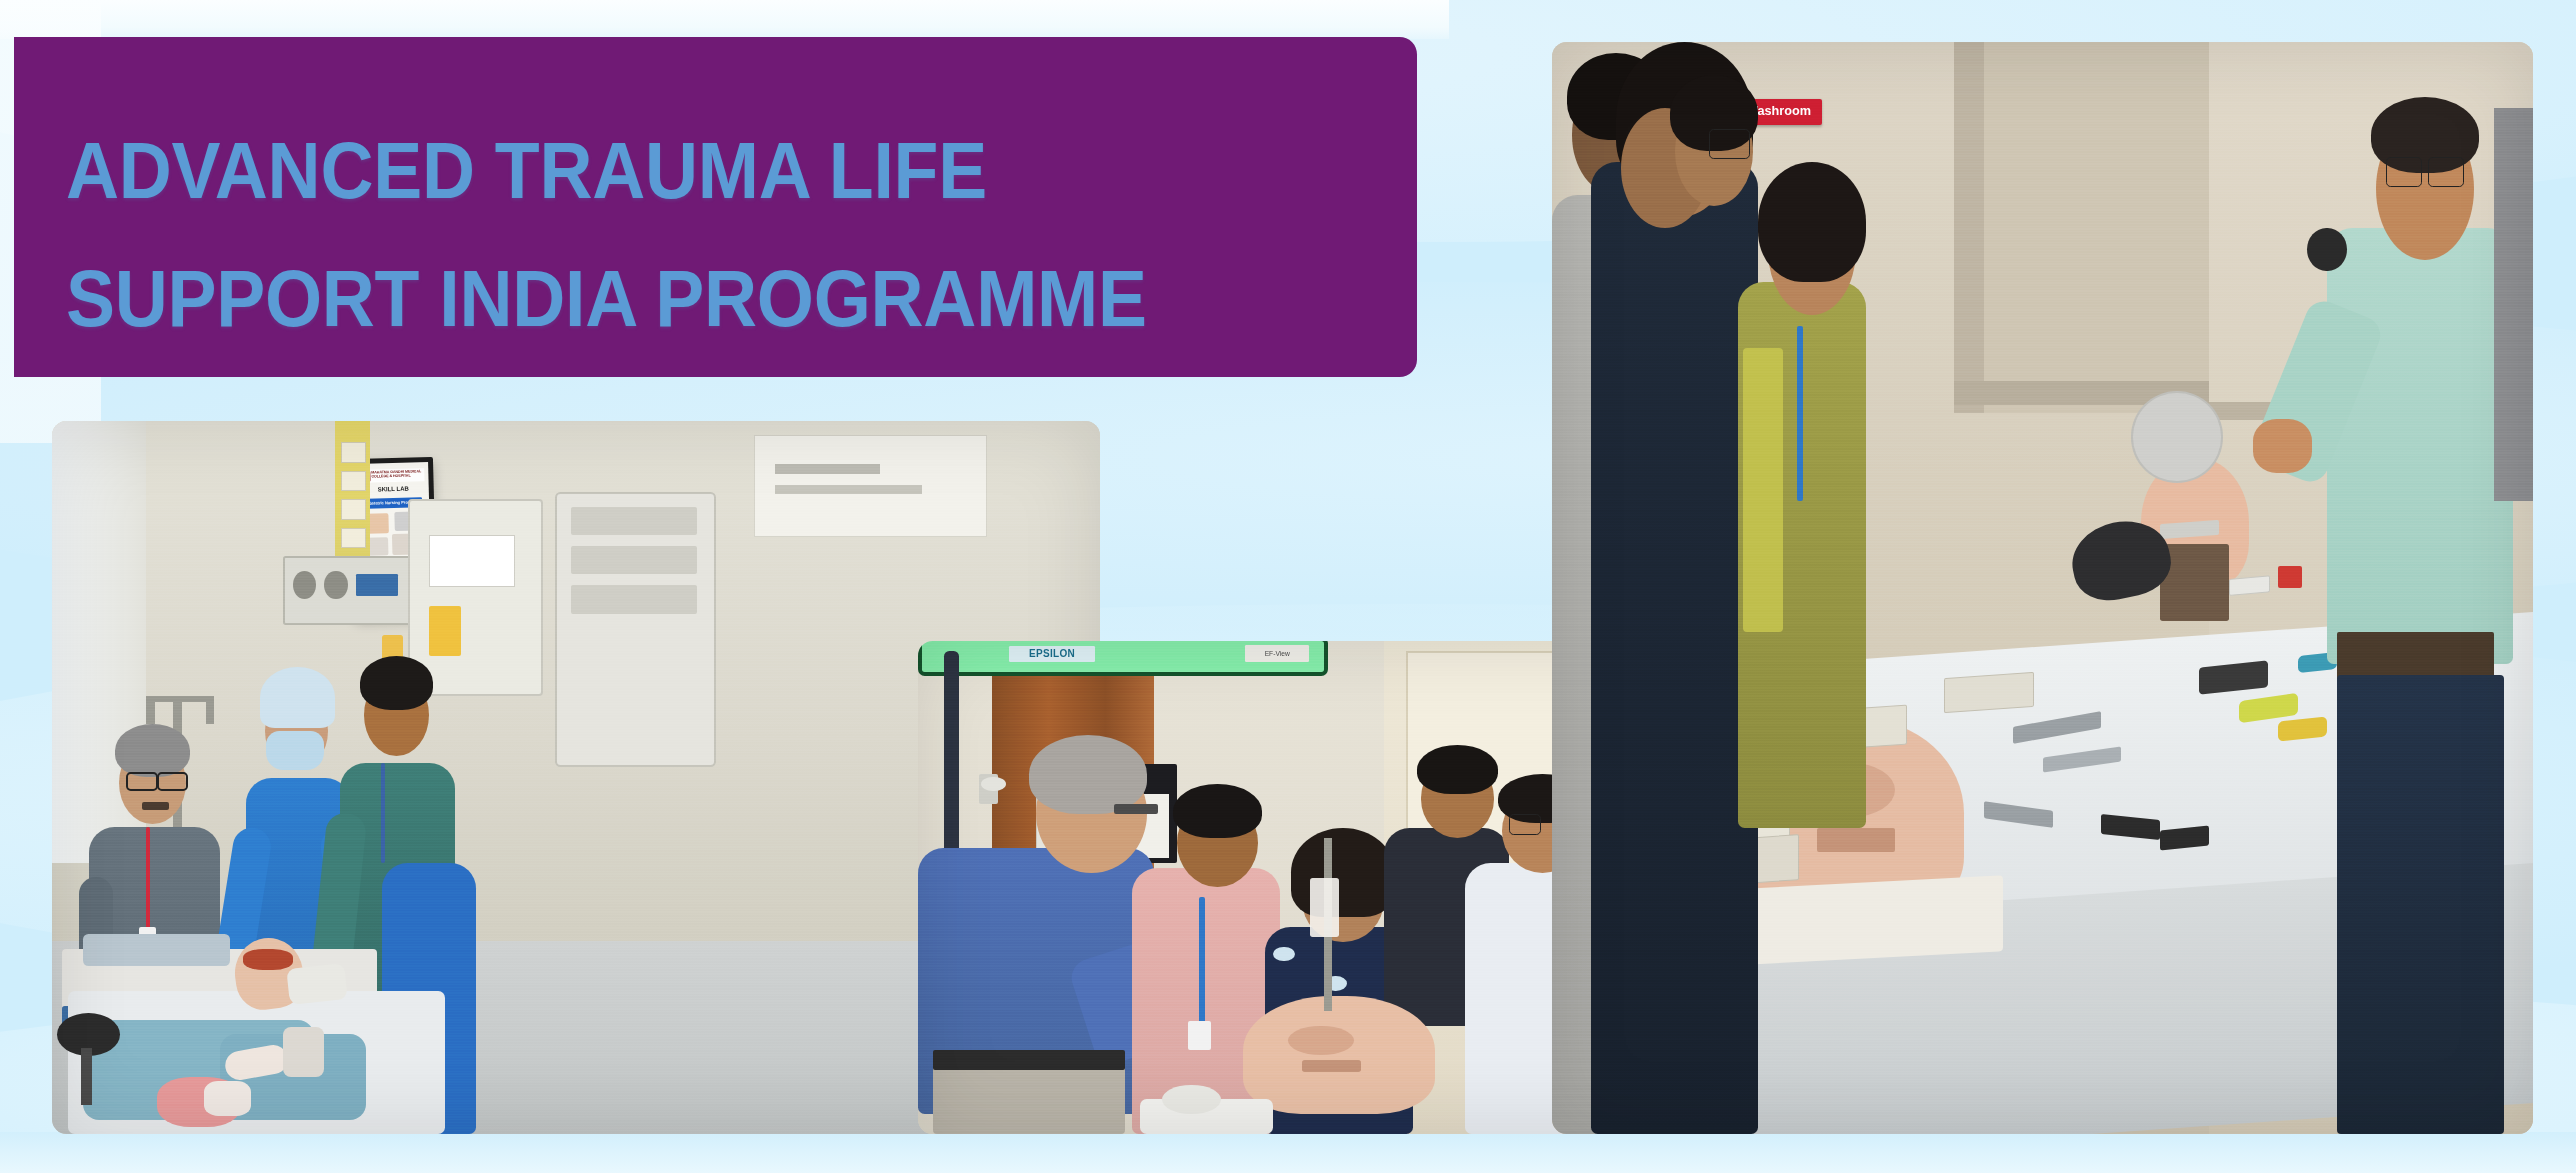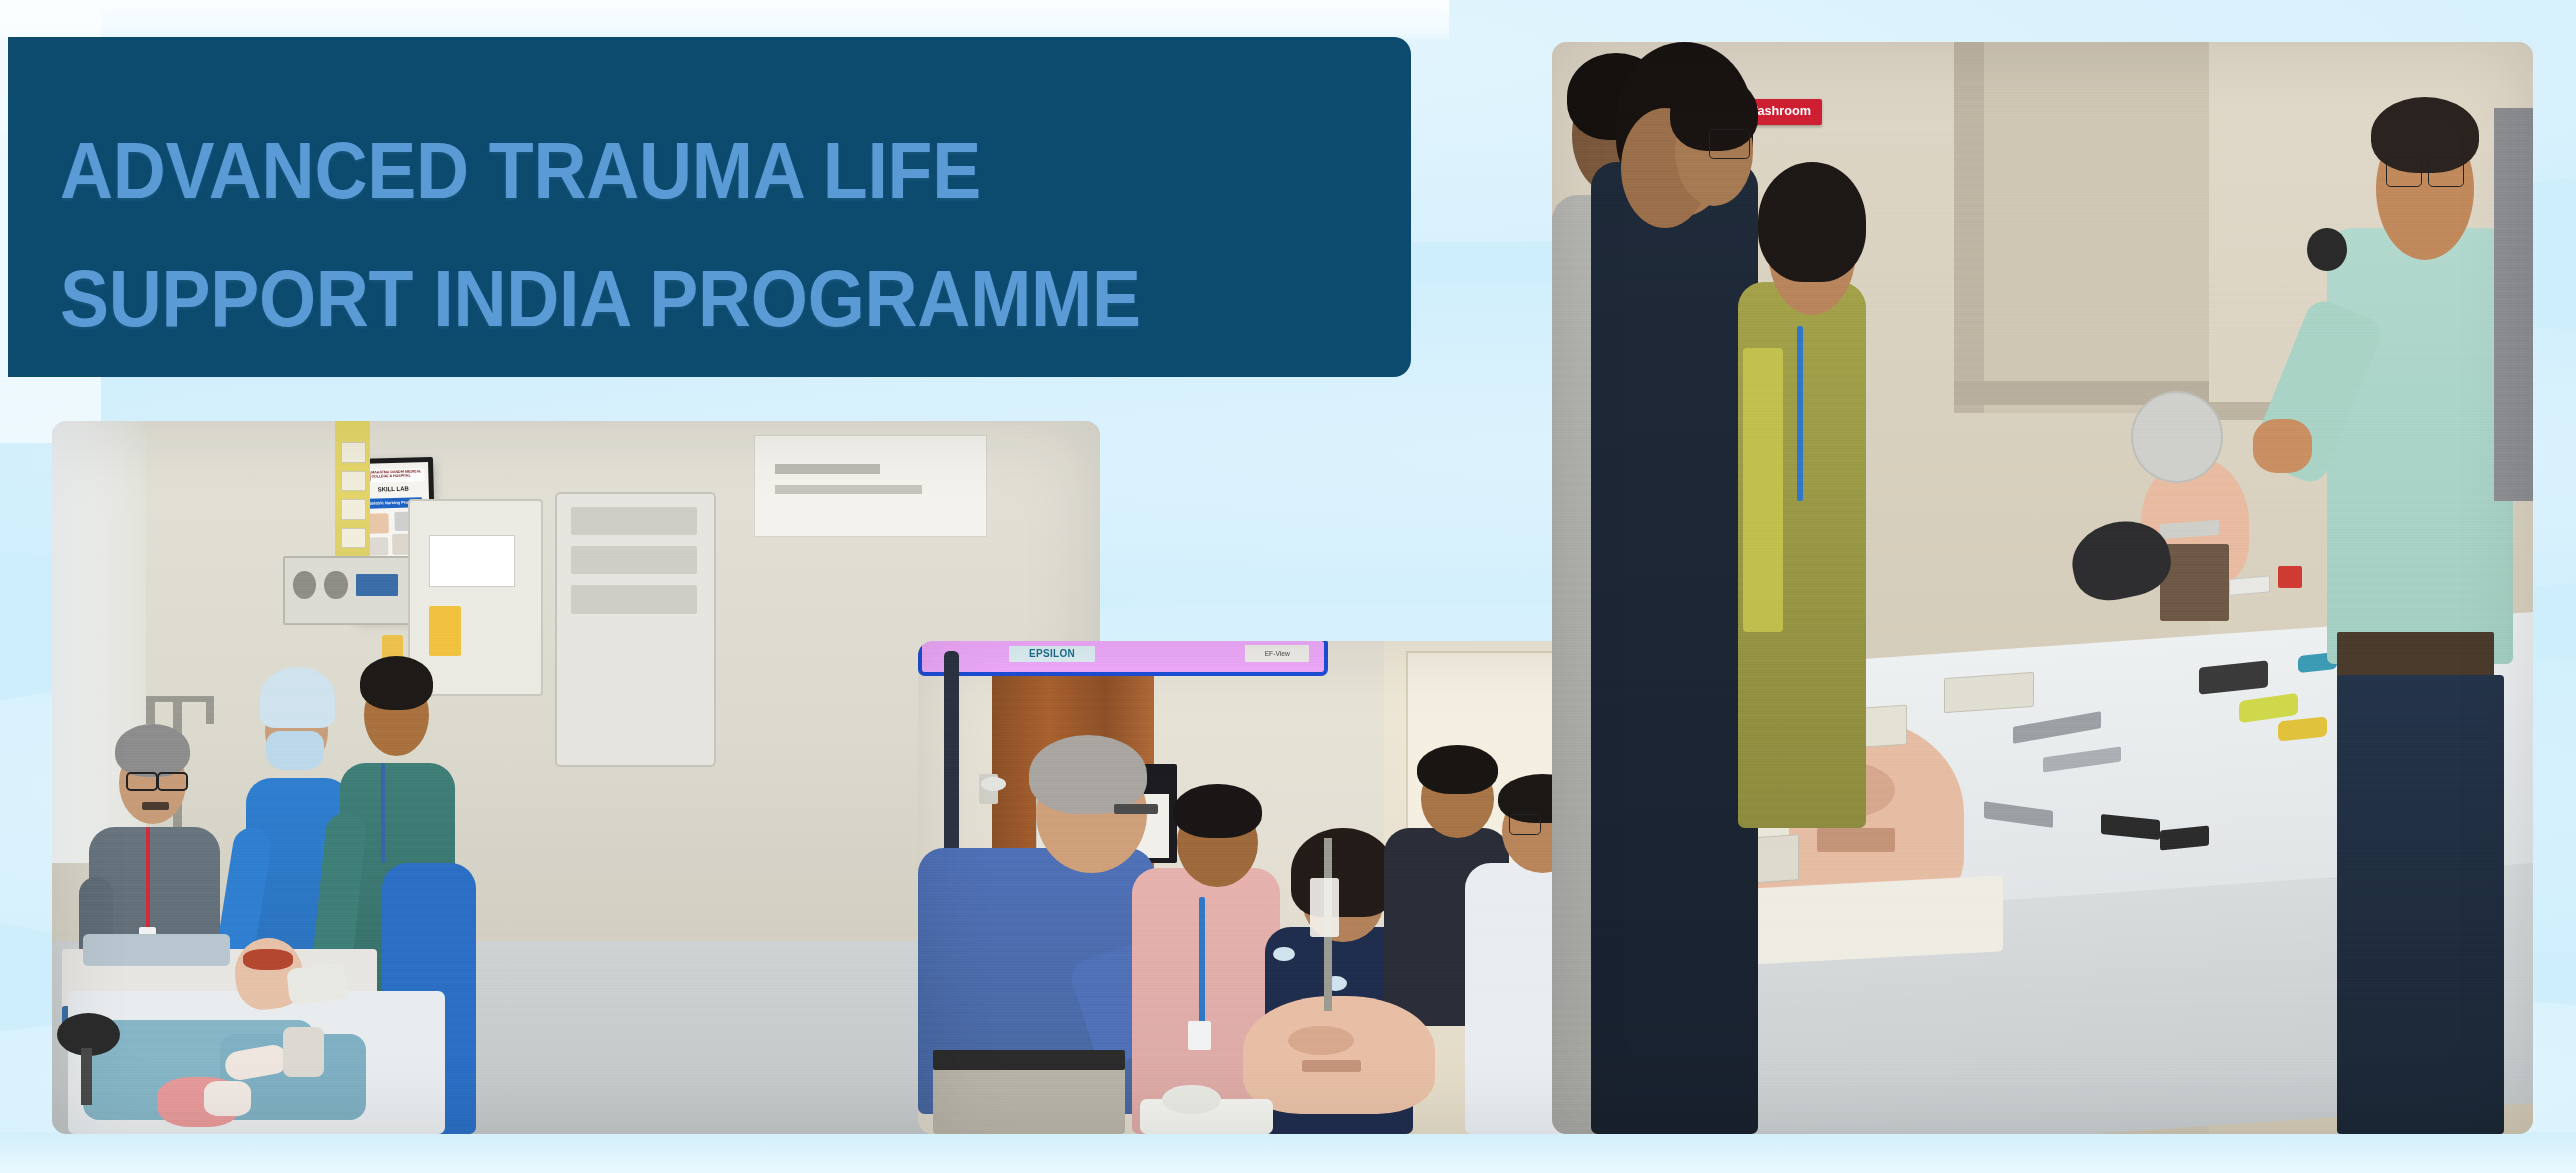--- a/index.html
+++ b/index.html
@@ -17,22 +17,22 @@
   .w1{top:-228px;height:470px;background:radial-gradient(ellipse at 40% 60%, #f4fbfe 0%, #ddf3fd 55%, rgba(221,243,253,0) 72%);}
   .w2{top:282px;height:349px;background:radial-gradient(ellipse at 60% 50%, #eaf8fe 0%, #d6f0fc 60%, rgba(214,240,252,0) 78%);}
   .w3{top:604px;height:416px;background:radial-gradient(ellipse at 35% 45%, #f2fbfe 0%, #d9f2fd 55%, rgba(217,242,253,0) 76%);}
   .w4{top:966px;height:282px;background:radial-gradient(ellipse at 50% 40%, #ffffff 0%, #e3f6fe 60%, rgba(227,246,254,0) 80%);}
   #bg-top-white{position:absolute;left:0;top:0;width:1449px;height:39px;background:linear-gradient(180deg,#fbfeff 0%,#f2fbfe 70%,#e6f6fd 100%);}
   #bg-left-white{position:absolute;left:0;top:0;width:101px;height:443px;background:linear-gradient(180deg,#fbfeff 0%,#f6fcfe 100%);opacity:.75;}
   #bg-bottom-band{position:absolute;left:0;bottom:0;width:100%;height:42px;background:linear-gradient(180deg,#d2effc 0%,#e9f8fe 100%);}
 
   
   #title-panel{
-    position:absolute;left:8px;top:37px;width:1403px;height:340px;
-    background:#0c4a6e;
+    position:absolute;left:14px;top:37px;width:1403px;height:340px;
+    background:#701a75;
     border-top-right-radius:17.4px;border-bottom-right-radius:17.4px;
   }
   #title-block{
     position:absolute;left:52px;top:70px;width:1315px;
     color:#5b9bd5;
     font-weight:700;
     font-size:79px;
     line-height:1.62;
     letter-spacing:-0.3px;
     transform:scaleX(.93);
@@ -70,21 +70,21 @@
   #poster-banner{position:absolute;left:10%;top:24%;width:80%;height:6.5%;background:#1f63c4;border-radius:1.3px;}
   #poster-banner span{display:block;text-align:center;color:#fff;font-size:4px;font-weight:700;line-height:10px;}
   .poster-pic{position:absolute;background:#e9cdb4;border-radius:2px;}
   #pp1{left:10%;top:34%;width:33%;height:13%;background:#e8c6a8;}
   #pp2{left:50%;top:33%;width:36%;height:13%;background:#cfcfcf;}
   #pp3{left:9%;top:50%;width:32%;height:12%;background:#ded9d2;}
   #pp4{left:46%;top:48%;width:38%;height:14%;background:#ddd6cd;}
   .poster-line{position:absolute;left:9%;height:1.3px;background:#9a9a94;border-radius:0.7px;}
 
   
-  #epsilon-bar{left:0px;top:-4px;width:402px;height:31px;background:#f0abfc;border:4px solid #1d4ed8;border-radius:6.7px;}
+  #epsilon-bar{left:0px;top:-4px;width:402px;height:31px;background:#86efac;border:4px solid #14532d;border-radius:6.7px;}
   #epsilon-tag{position:absolute;left:87px;top:5.4px;width:86px;height:16px;background:#dff1f6;border-radius:1.3px;}
   #epsilon-tag span{display:block;text-align:center;color:#1b6e8c;font-size:10px;line-height:16px;font-weight:600;letter-spacing:0.3px;}
   #epsilon-brand{position:absolute;right:14.8px;top:4px;width:64px;height:17.4px;background:#f0efe9;border-radius:1.3px;}
   #epsilon-brand span{display:block;text-align:center;font-size:6.7px;line-height:17.4px;color:#4b4b4b;}
 
   
   #washroom-sign{left:183px;top:57px;width:87px;height:25.5px;background:#cf1f33;border-radius:2px;box-shadow:0 1.3px 2.7px rgba(0,0,0,.25);}
   #washroom-sign span{display:block;text-align:center;color:#fff;font-size:12.7px;line-height:25.5px;font-weight:700;}
   .head{position:absolute;border-radius:50%;}
   .hair{position:absolute;border-radius:50% 50% 42% 42%;}

